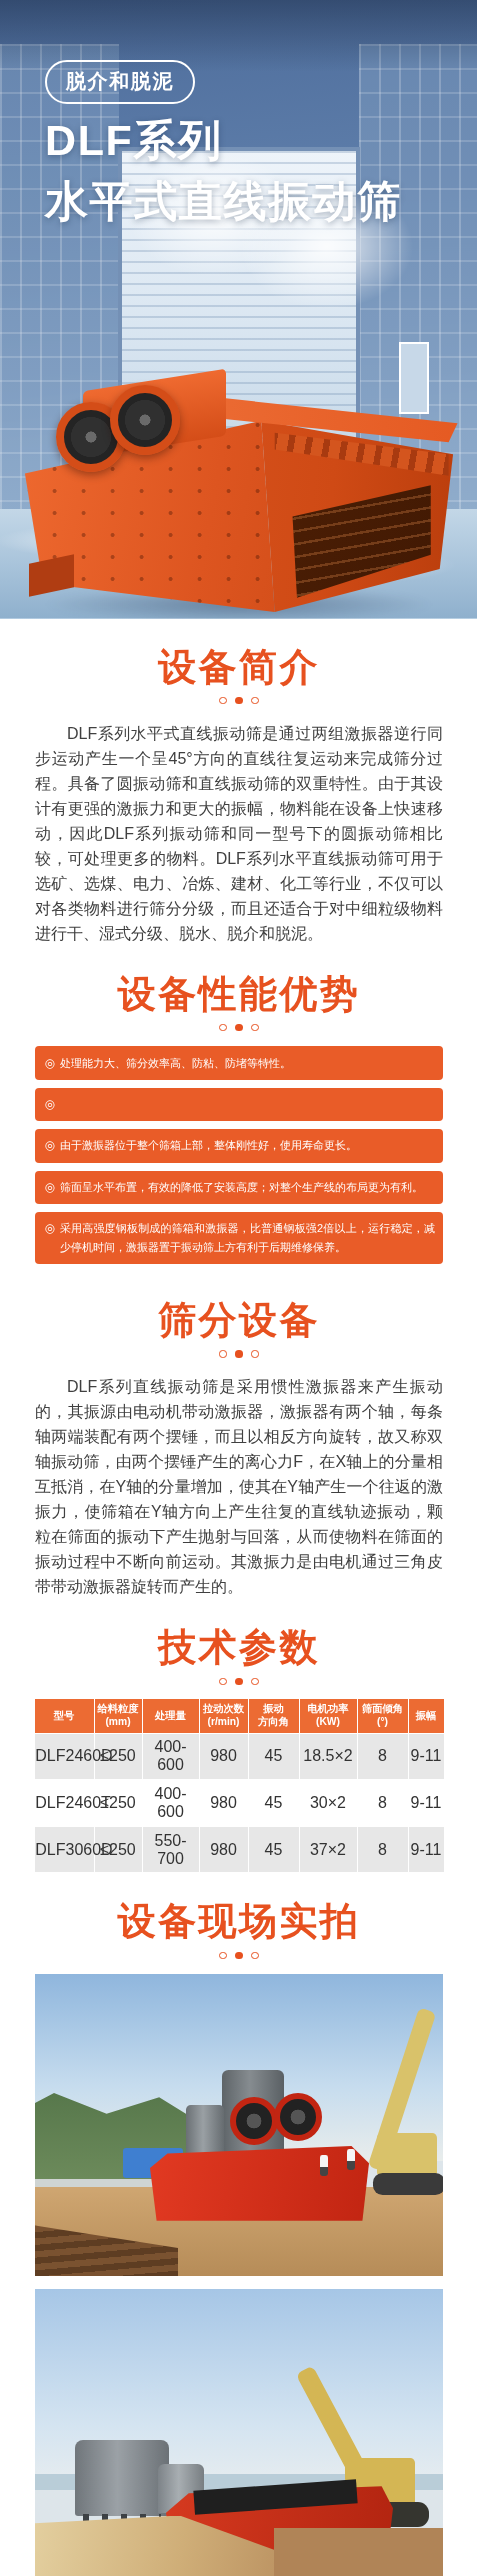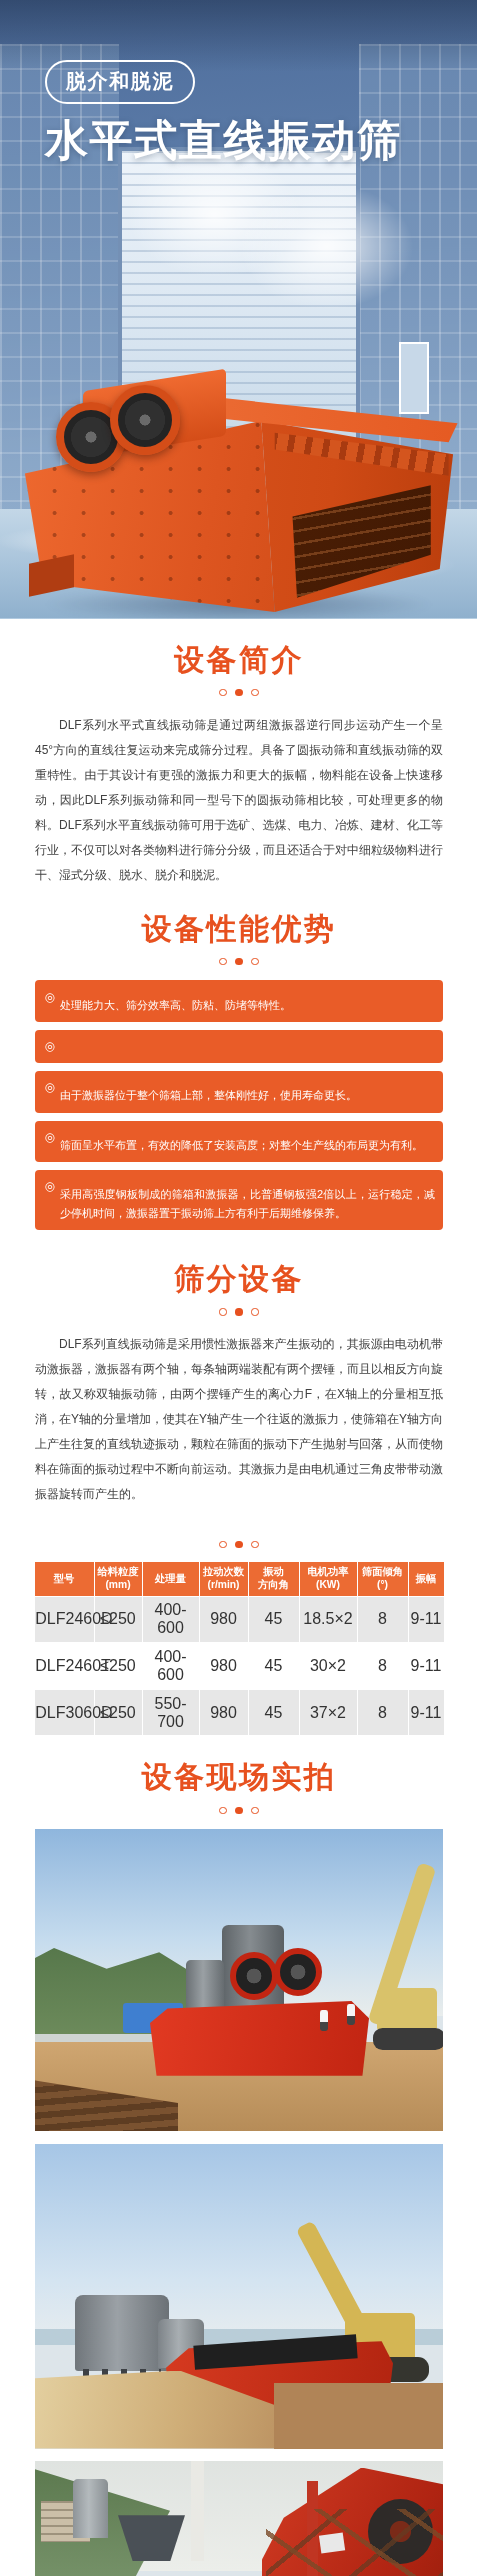--- a/index.html
+++ b/index.html
@@ -125,49 +125,49 @@
   .m-wheel.w1{left:9%;top:12%;}
   .m-wheel.w2{left:21%;top:5%;}
   .m-feet{
     position:absolute;left:3%;top:78%;width:10%;height:14%;
     background:#b03d12;transform:skewY(-12deg);
   }
 
   
   .sec{padding-top:22px;text-align:center;}
   .sec-title{
-    margin:0;
-    font-size:30px;line-height:37px;font-weight:800;
+    margin:8px;
+    font-size:38px;line-height:37px;font-weight:800;
     color:#e7511f;letter-spacing:2.4px;
   }
   .dots{margin-top:10.3px;height:8.8px;display:flex;justify-content:center;align-items:center;gap:8.8px;}
   .dot{width:7.2px;height:7.2px;border-radius:50%;box-sizing:border-box;}
   .dot.hollow{border:1.6px solid #e7511f;background:#fff;}
   .dot.filled{background:#e7511f;}
   .body-text{
     margin:16px 35px 0;
     width:408px;box-sizing:border-box;
     text-align:justify;
-    font-size:12px;line-height:25px;color:#404040;
+    font-size:16px;line-height:25px;color:#404040;
     text-indent:2em;
   }
 
   
   .adv-list{margin:14.3px 35px 0;text-align:left;}
   .adv-box{
     display:flex;gap:4.8px;
     background:#e95c28;color:#ffffff;
     border-radius:4px;
     padding:7.2px 8px 7.2px 9.6px;
     margin-bottom:8px;
     font-size:11px;line-height:19px;
     text-align:justify;
   }
   .adv-marker{flex:0 0 auto;font-size:12px;}
-  .adv-text{flex:1 1 auto;margin-top:8px;}
+  .adv-text{flex:1 1 auto;}
 
   
   .param-table{
     margin:12.7px auto 0;
     width:408px;
     border-collapse:collapse;
     table-layout:fixed;
   }
   .param-table th{
     background:#ec6b33;color:#ffffff;
@@ -291,20 +291,21 @@
     <div class="door-glow g1"></div>
     <div class="door-glow g2"></div>
     <div class="side-door"></div>
     <div class="hero-ceiling"></div>
     <div class="hero-floor"></div>
 
     <div class="hero-badge">
       <span>脱介和脱泥</span>
     </div>
     <h1 class="hero-title">
+      <span class="t1">DLF系列</span>
       <span class="t2">水平式直线振动筛</span>
     </h1>
 
     <div class="machine">
       <div class="m-shadow abs"></div>
       <div class="m-side"></div>
       <div class="m-front"></div>
       <div class="m-opening"></div>
       <div class="m-deck"></div>
       <div class="m-ribs"></div>
@@ -359,20 +360,21 @@
     <h2 class="sec-title">筛分设备</h2>
     <div class="dots">
       <span class="dot hollow"></span>
       <span class="dot filled"></span>
       <span class="dot hollow"></span>
     </div>
     <p class="body-text">DLF系列直线振动筛是采用惯性激振器来产生振动的，其振源由电动机带动激振器，激振器有两个轴，每条轴两端装配有两个摆锤，而且以相反方向旋转，故又称双轴振动筛，由两个摆锤产生的离心力F，在X轴上的分量相互抵消，在Y轴的分量增加，使其在Y轴产生一个往返的激振力，使筛箱在Y轴方向上产生往复的直线轨迹振动，颗粒在筛面的振动下产生抛射与回落，从而使物料在筛面的振动过程中不断向前运动。其激振力是由电机通过三角皮带带动激振器旋转而产生的。</p>
   </section>
 
   <section class="sec">
+    <h2 class="sec-title">技术参数</h2>
     <div class="dots">
       <span class="dot hollow"></span>
       <span class="dot filled"></span>
       <span class="dot hollow"></span>
     </div>
     <table class="param-table">
       <colgroup>
         <col style="width:60px">
           <col style="width:48px">
           <col style="width:57px">

